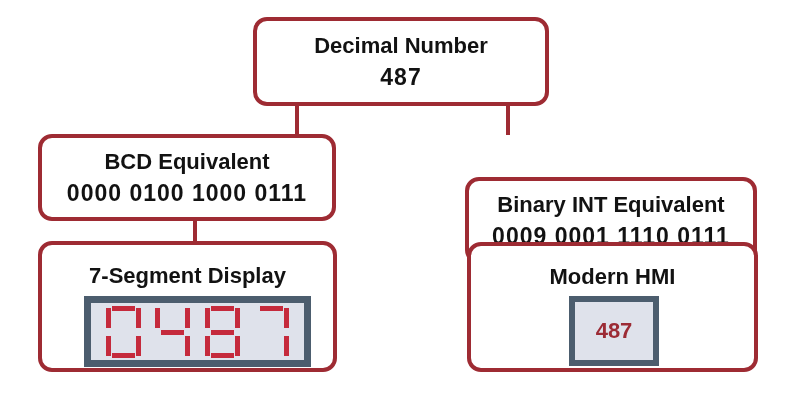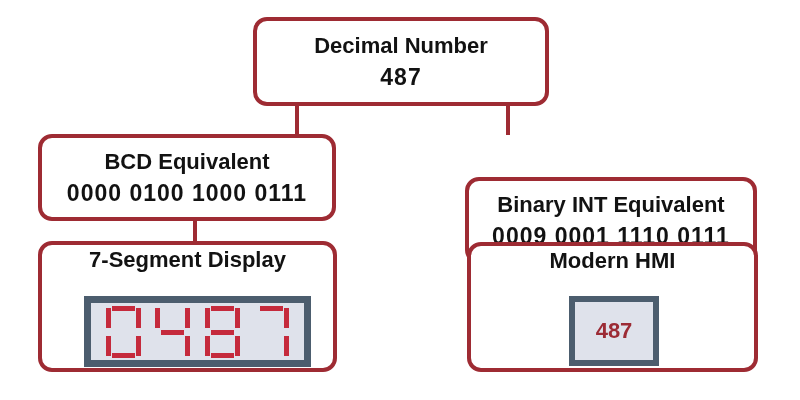--- a/index.html
+++ b/index.html
@@ -8,21 +8,21 @@
     font-family:"Liberation Sans","DejaVu Sans",sans-serif; overflow:hidden;
   }
   .connector { position:absolute; width:4px; background:#9e2b33; z-index:1; }
   .box {
     position:absolute; background:#ffffff; border:4px solid #9e2b33; border-radius:14px;
     box-sizing:border-box; display:flex; flex-direction:column; align-items:center;
     justify-content:center; text-align:center; color:#121212; font-weight:700; z-index:2;
   }
   .box-title { font-size:22px; line-height:30px; white-space:nowrap; }
   .box-value { font-size:23px; line-height:32px; letter-spacing:1px; white-space:nowrap; }
-  .box.top-align { justify-content:flex-start; padding-top:0; }
+  .box.top-align { justify-content:flex-start; padding-top:16px; }
 
   #decimal-box { left:253px; top:17px;  width:296px; height:89px; }
   #bcd-box     { left:38px;  top:134px; width:298px; height:87px; }
   #binary-box  { left:465px; top:133px; width:292px; height:87px;margin-top:44px; }
   #sevenseg-box{ left:38px;  top:241px; width:299px; height:131px; }
   #hmi-box     { left:467px; top:242px; width:291px; height:130px;align-items:center; }
 
   #conn-root-bcd    { left:295px; top:100px; height:36px; }
   #conn-root-binary { left:506px; top:100px; height:35px; }
   #conn-bcd-7seg    { left:193px; top:217px; height:28px; }

